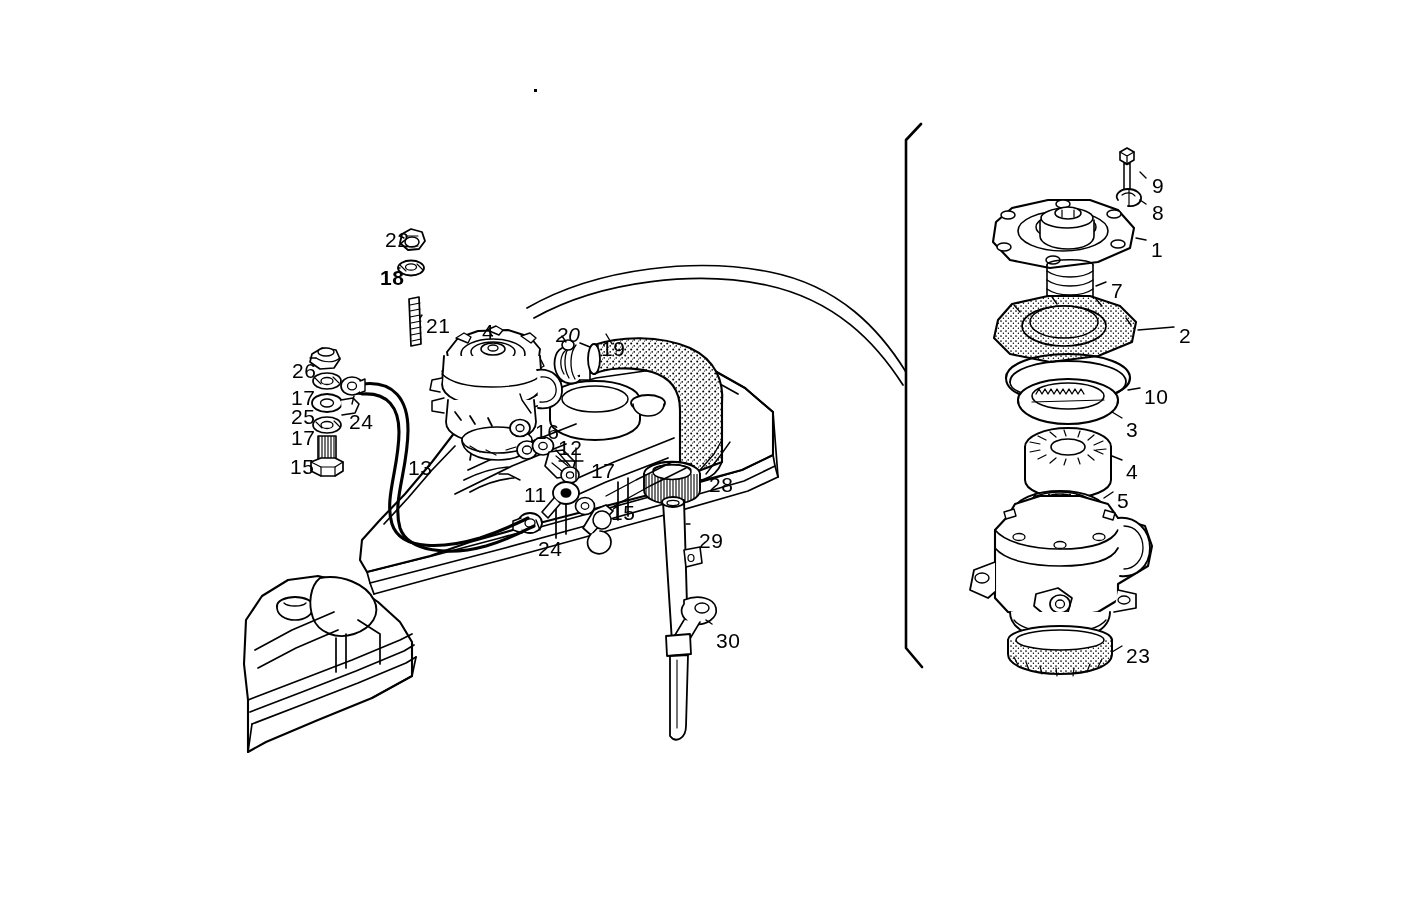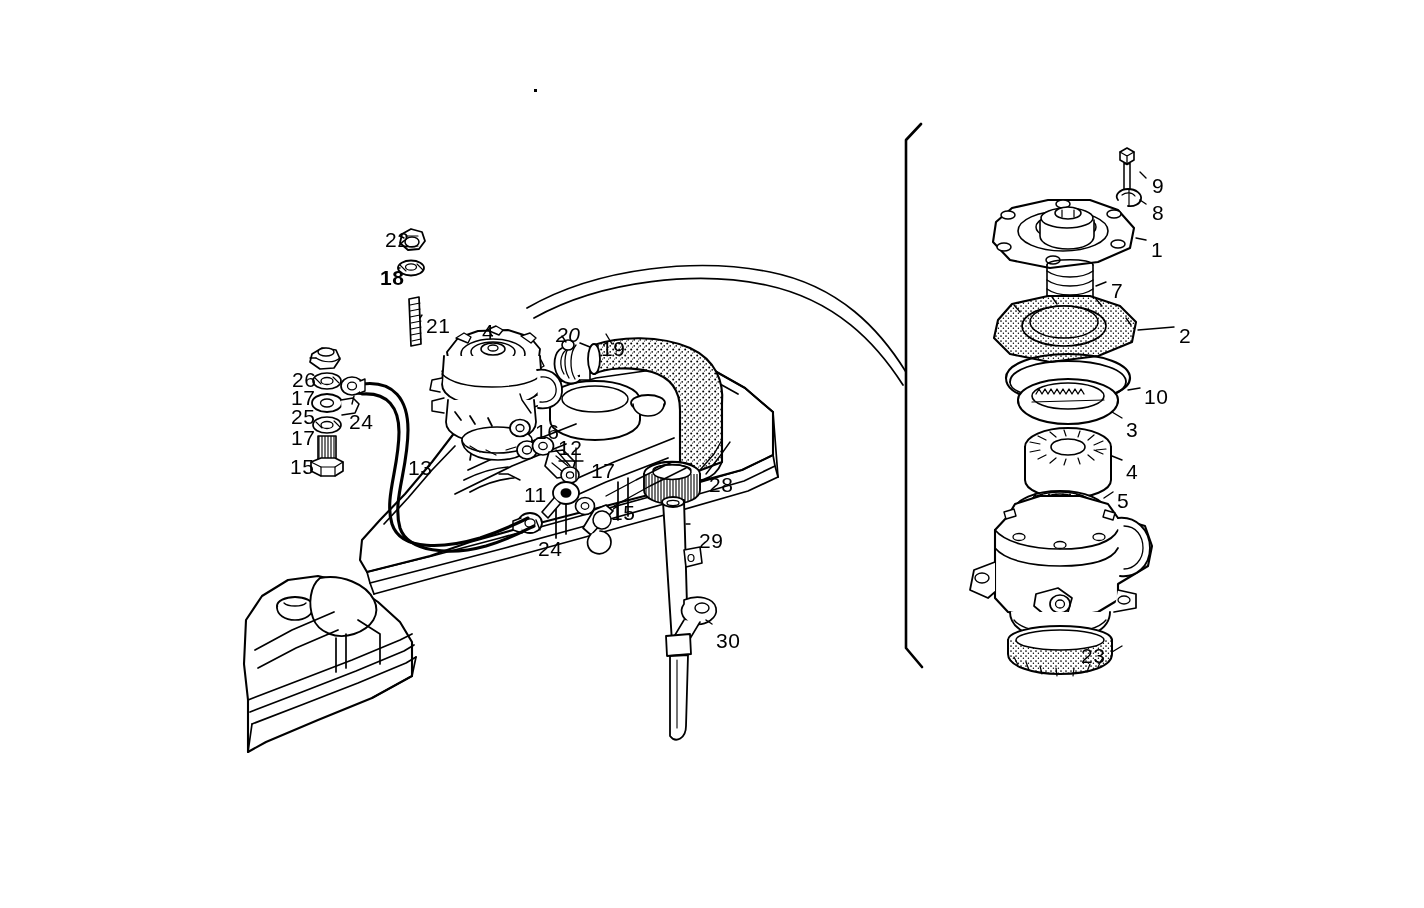--- a/index.html
+++ b/index.html
@@ -484,23 +484,23 @@
       <div class="callout" style="left: 611px; top: 502px;">15</div>
       <div class="callout" style="left: 535px; top: 421px;">16</div>
       <div class="callout" style="left: 291px; top: 387px;">17</div>
       <div class="callout" style="left: 291px; top: 427px;">17</div>
       <div class="callout" style="left: 591px; top: 460px;">17</div>
       <div class="callout" style="left: 380px; top: 267px; font-weight: bold;">18</div>
       <div class="callout" style="left: 601px; top: 322px; margin-top: 16px;">19</div>
       <div class="callout" style="left: 556px; top: 324px; font-style: italic;">20</div>
       <div class="callout" style="left: 426px; top: 315px;">21</div>
       <div class="callout" style="left: 385px; top: 229px;">22</div>
-      <div class="callout" style="left: 1081px; top: 645px;">23</div>
+      <div class="callout" style="left: 1126px; top: 645px;">23</div>
       <div class="callout" style="left: 349px; top: 411px;">24</div>
       <div class="callout" style="left: 538px; top: 538px;">24</div>
       <div class="callout" style="left: 291px; top: 406px;">25</div>
-      <div class="callout" style="left: 292px; top: 360px; margin-top: 9px;">26</div>
+      <div class="callout" style="left: 292px; top: 360px;">26</div>
       <div class="callout" style="left: 709px; top: 474px;">28</div>
       <div class="callout" style="left: 699px; top: 530px;">29</div>
       <div class="callout" style="left: 716px; top: 630px;">30</div>
     </div>
 
 </div>
 
 </body></html>

